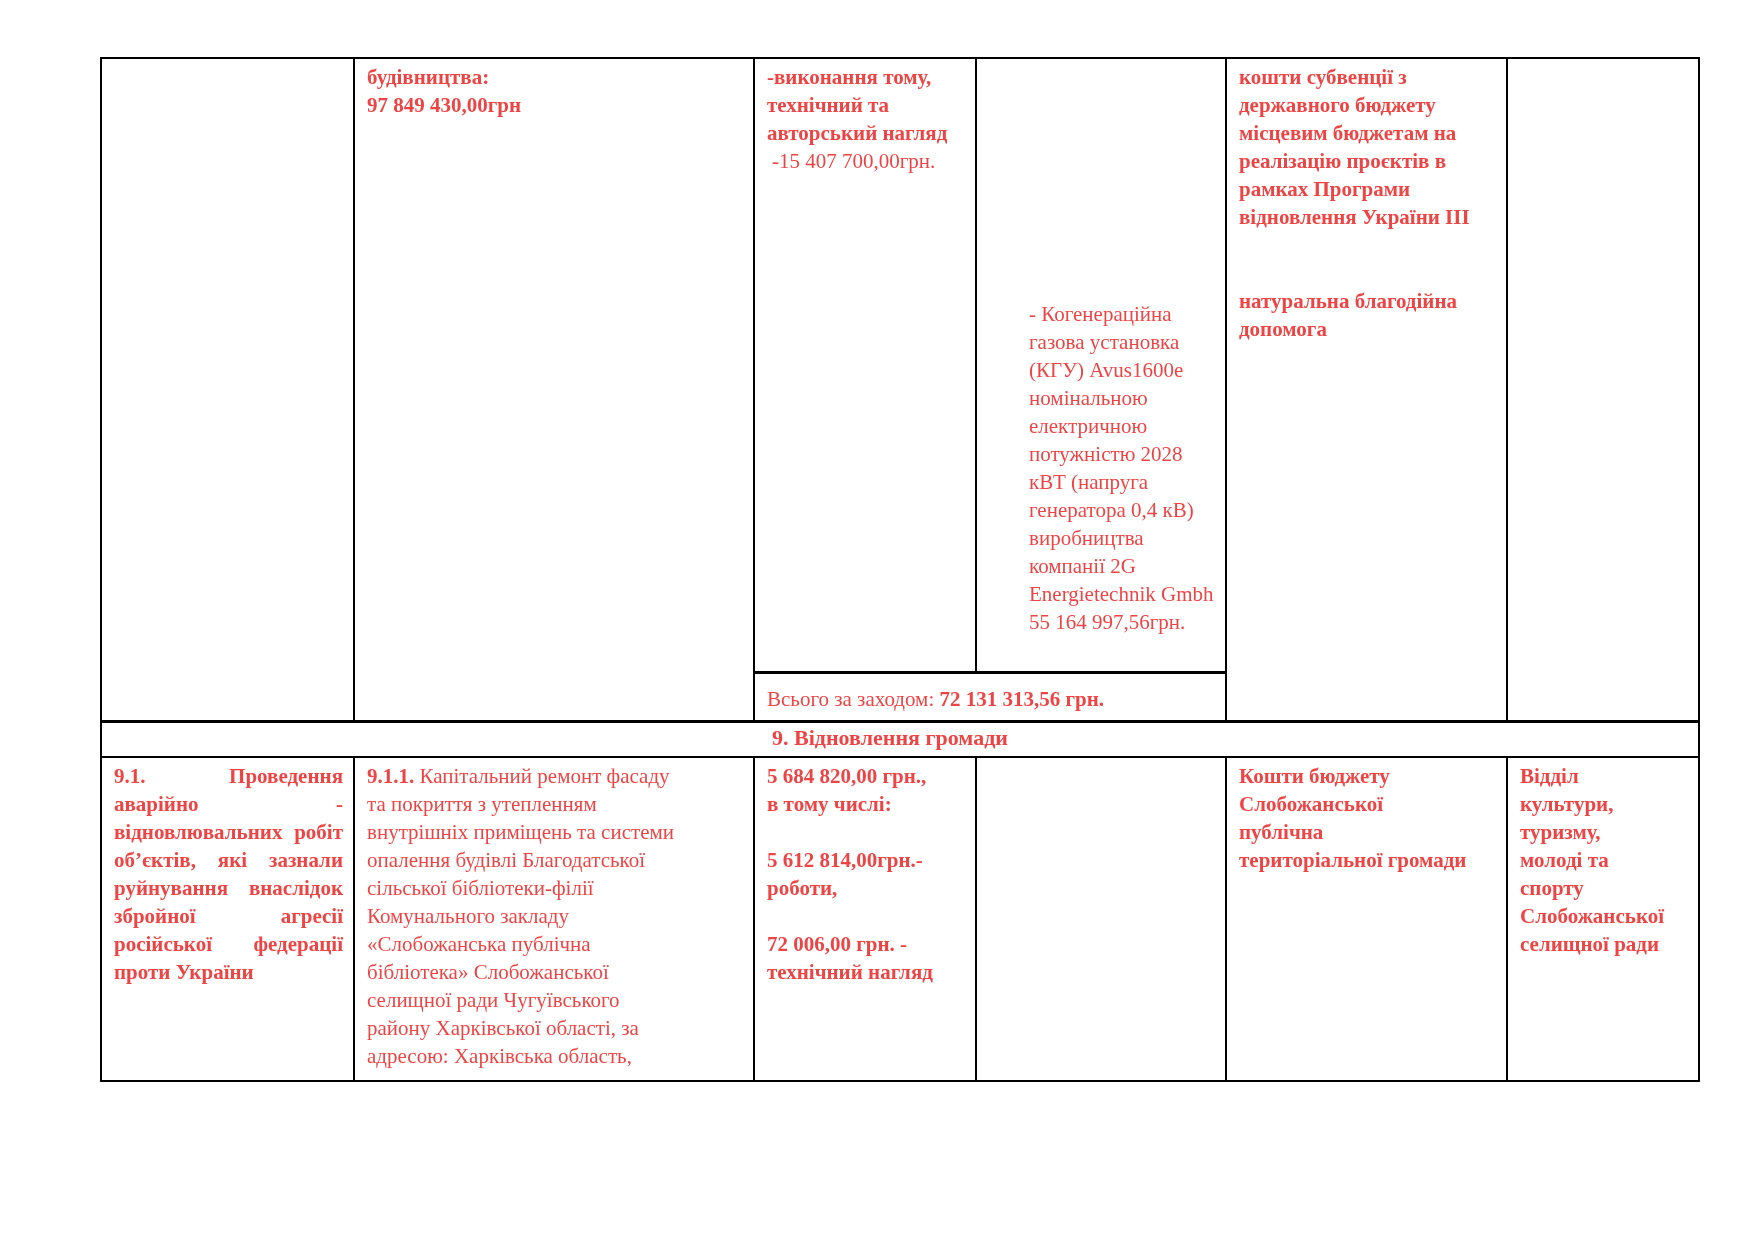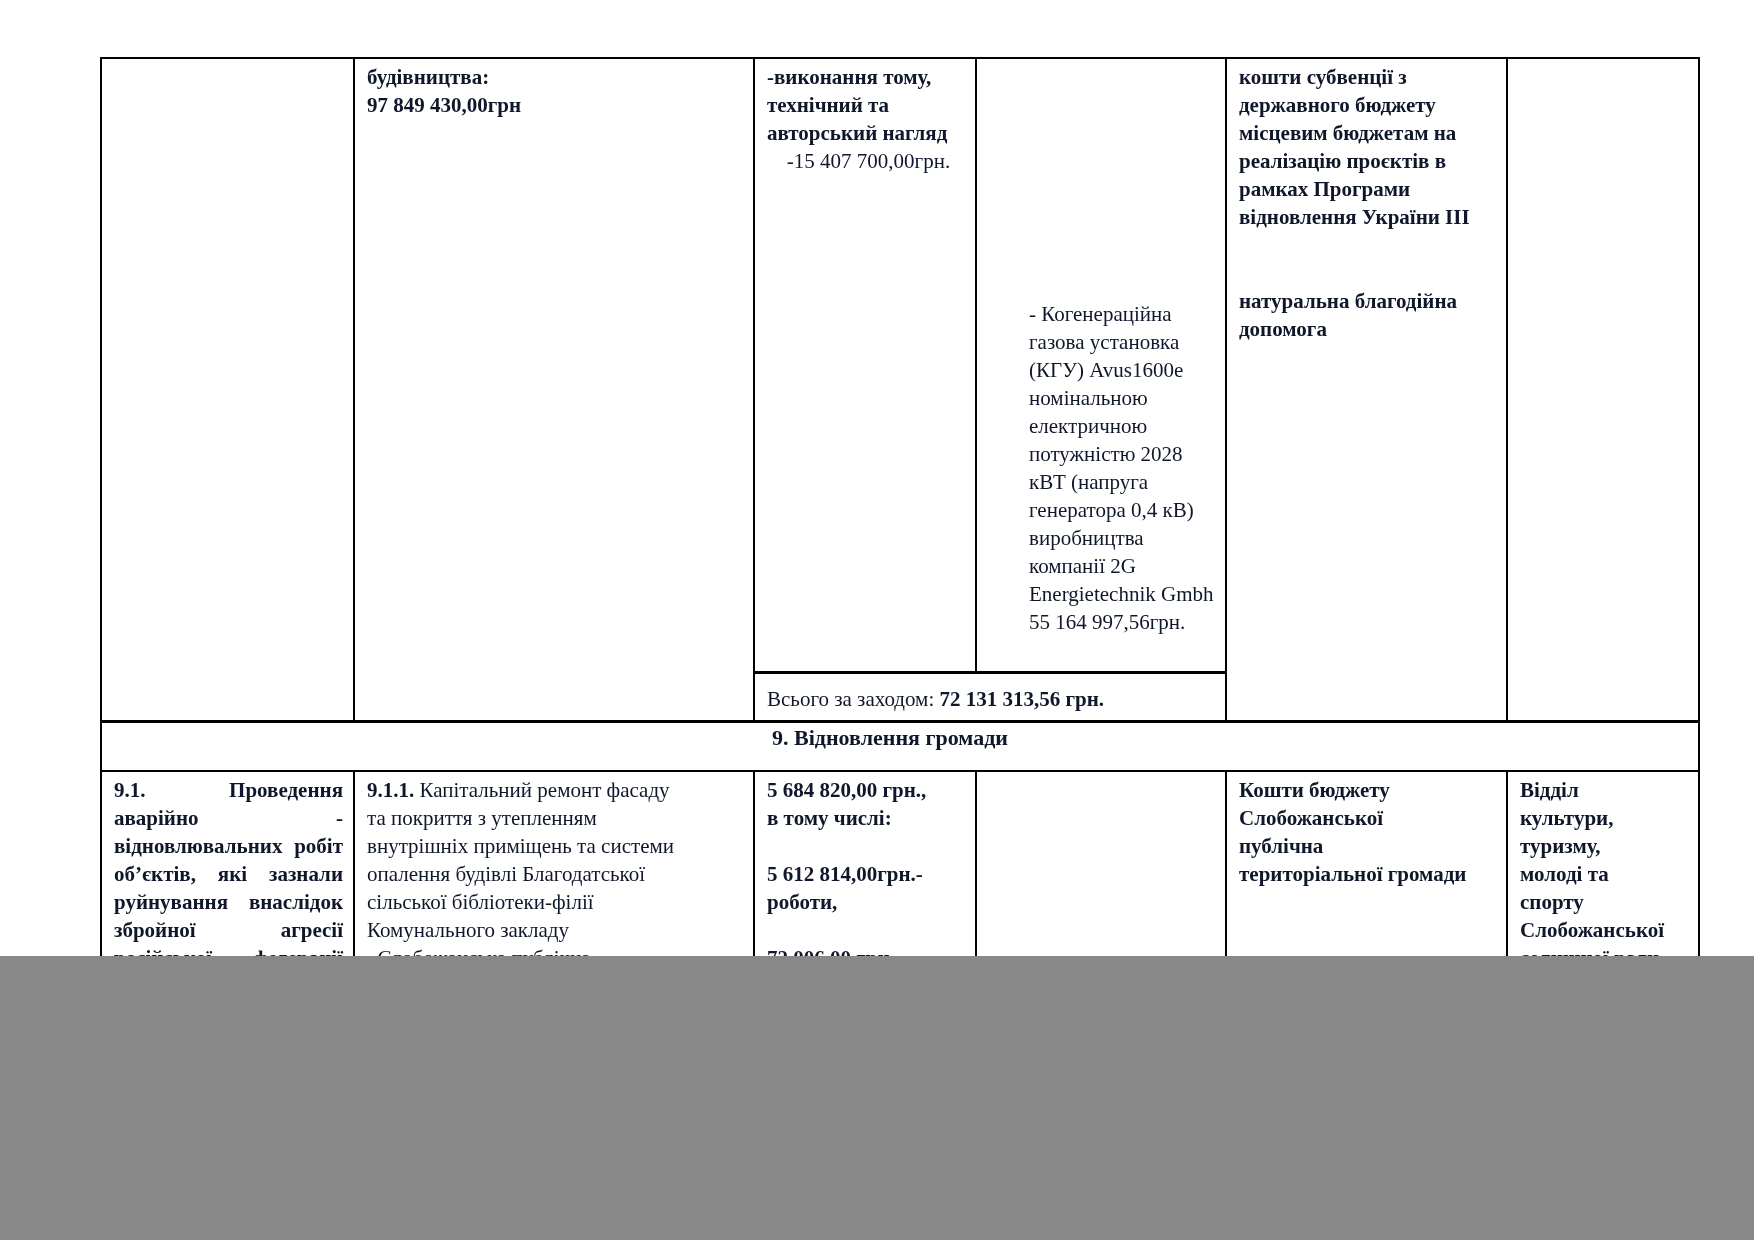--- a/index.html
+++ b/index.html
@@ -1,21 +1,21 @@
 <!DOCTYPE html>
 <html><head>
 <meta charset="utf-8">
 <style>
   html,body{margin:0;padding:0;background:#888;}
   .page{
     position:relative;
-    width:1754px;height:956px;
+    width:1754px;height:1240px;
     background:#ffffff;
     font-family:"Liberation Serif","DejaVu Serif",serif;
-    color:#0f172a;
+    color:#ef4444;
     overflow:hidden;
   }
   table.doc{
     position:absolute;left:100px;top:57px;
     width:1598px;
     border-collapse:collapse;
     table-layout:fixed;
   }
   table.doc td{
     border:2px solid #000;
@@ -24,33 +24,33 @@
     font-size:21px;
     line-height:28px;
   }
   .bold{font-weight:bold;}
   .prelines{white-space:pre-line;}
   
   tr.row-main td{height:604px;}
   td.cell-cogeneration{line-height:26px;}
   .cogeneration-block{margin-top:237px;margin-left:40px;}
   .charity-block{margin-top:56px;}
-  .exec-amount{padding-left:5px;text-align:center;}
+  .exec-amount{padding-left:5px;}
   
   tr.row-total td{
     height:32px;
     border-top:3px solid #000;
     padding-top:12px;padding-bottom:2px;
     line-height:26px;
   }
   
   tr.row-section td{
     height:31px;
     border-top:3px solid #000;
-    padding:1px 0 15px 670px;
+    padding:1px 0 1px 670px;
     line-height:27px;
     font-size:22px;
   }
   
   tr.row-detail td{height:314px;}
   td.cell-measure{
     text-align:justify;
     padding-left:12px;padding-right:14px;
     line-height:29px;
   }

